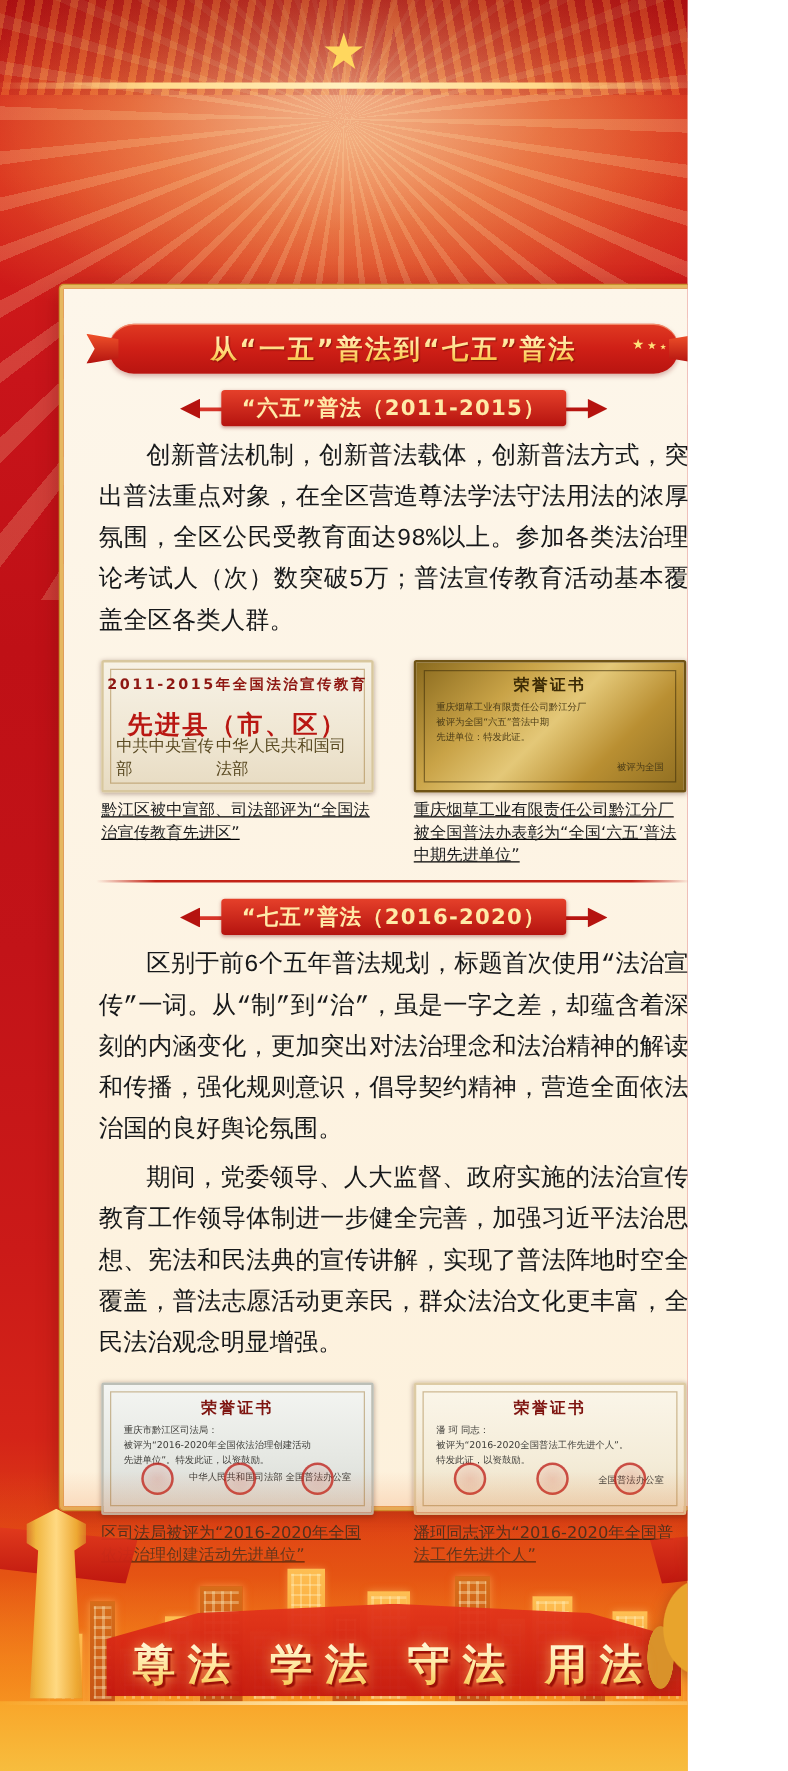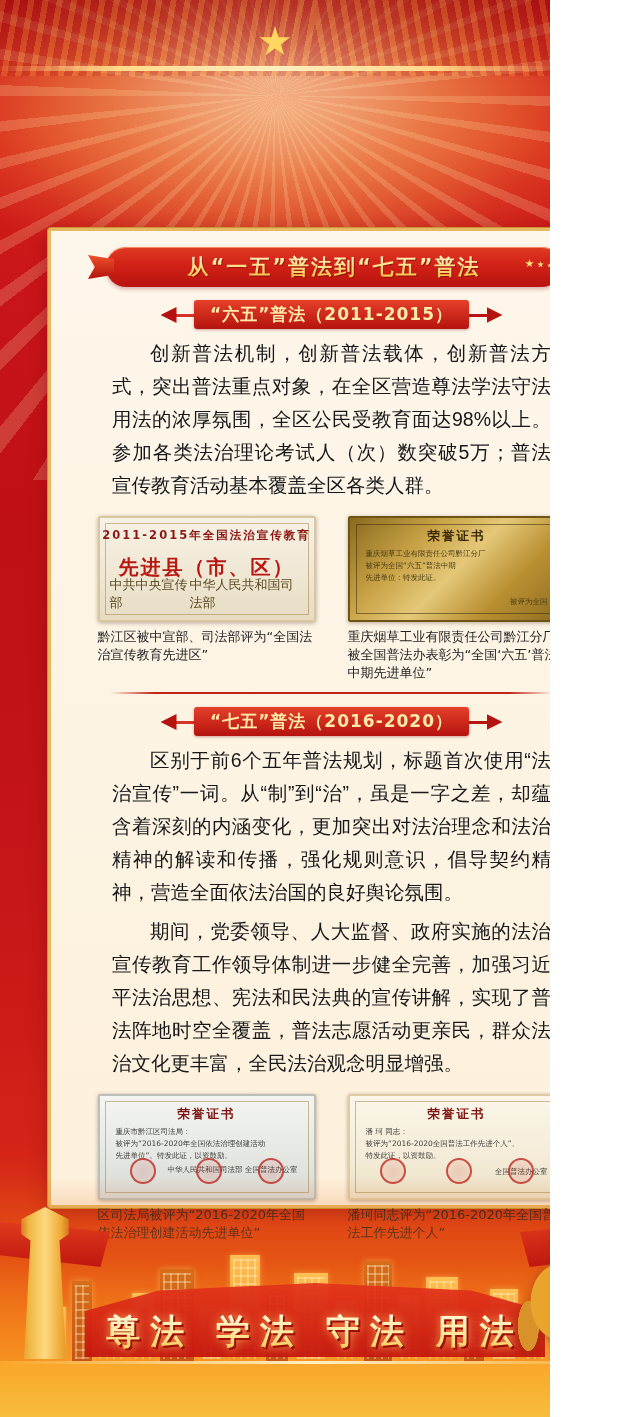--- a/index.html
+++ b/index.html
@@ -86,21 +86,21 @@
 
   
   .panel {
     position: absolute; top: 228px; left: 48px;
     width: 534px; height: 980px;
     background: linear-gradient(to bottom, #fdf6ea 0%, #fdf3e2 60%, #fdf1dc 100%);
     border: 3px solid #e6b861;
     box-shadow: 0 0 0 1px #c9952f, 0 4px 18px rgba(90,6,8,0.35);
     border-radius: 3px;
   }
-  .panel-inner { position: absolute; inset: 0; padding: 0 22px; margin-left: 33px; }
+  .panel-inner { position: absolute; inset: 0; padding: 12px 22px; }
 
   
   .banner {
     position: relative;
     margin: 16px auto 0 auto;
     width: 456px; height: 40px;
     background: linear-gradient(to bottom, #e03a22 0%, #cf1f16 50%, #b81410 100%);
     border-radius: 20px;
     box-shadow: inset 0 1px 0 rgba(255,190,150,0.6), 0 2px 4px rgba(120,10,10,0.3);
     display: flex; align-items: center; justify-content: center;
@@ -155,28 +155,29 @@
     background: linear-gradient(to right, rgba(190,20,16,0), #c22318 10%, #c22318 90%, rgba(190,20,16,0));
   }
 
   .body-text {
     margin: 8px 6px 0 6px;
     font-size: 19.5px;
     line-height: 33px;
     color: #16181a;
     text-align: justify;
     text-indent: 38px;
-    font-family: Liberation Sans, sans-serif;
+    font-family: Liberation Mono, monospace;
   }
   .body-text + .body-text { margin-top: 6px; }
 
   
   .cert-row {
     display: flex; justify-content: center; gap: 32px;
     margin: 14px 8px 0 8px;
+    text-decoration: underline;
   }
   .cert { width: 218px; }
   .cert-img {
     width: 218px; height: 106px; border-radius: 2px;
     position: relative; overflow: hidden;
     box-shadow: 0 1px 4px rgba(60,20,10,0.35);
   }
   .cert-cap {
     margin-top: 6px; font-size: 13px; line-height: 18px;
     color: #1d1f20; 

